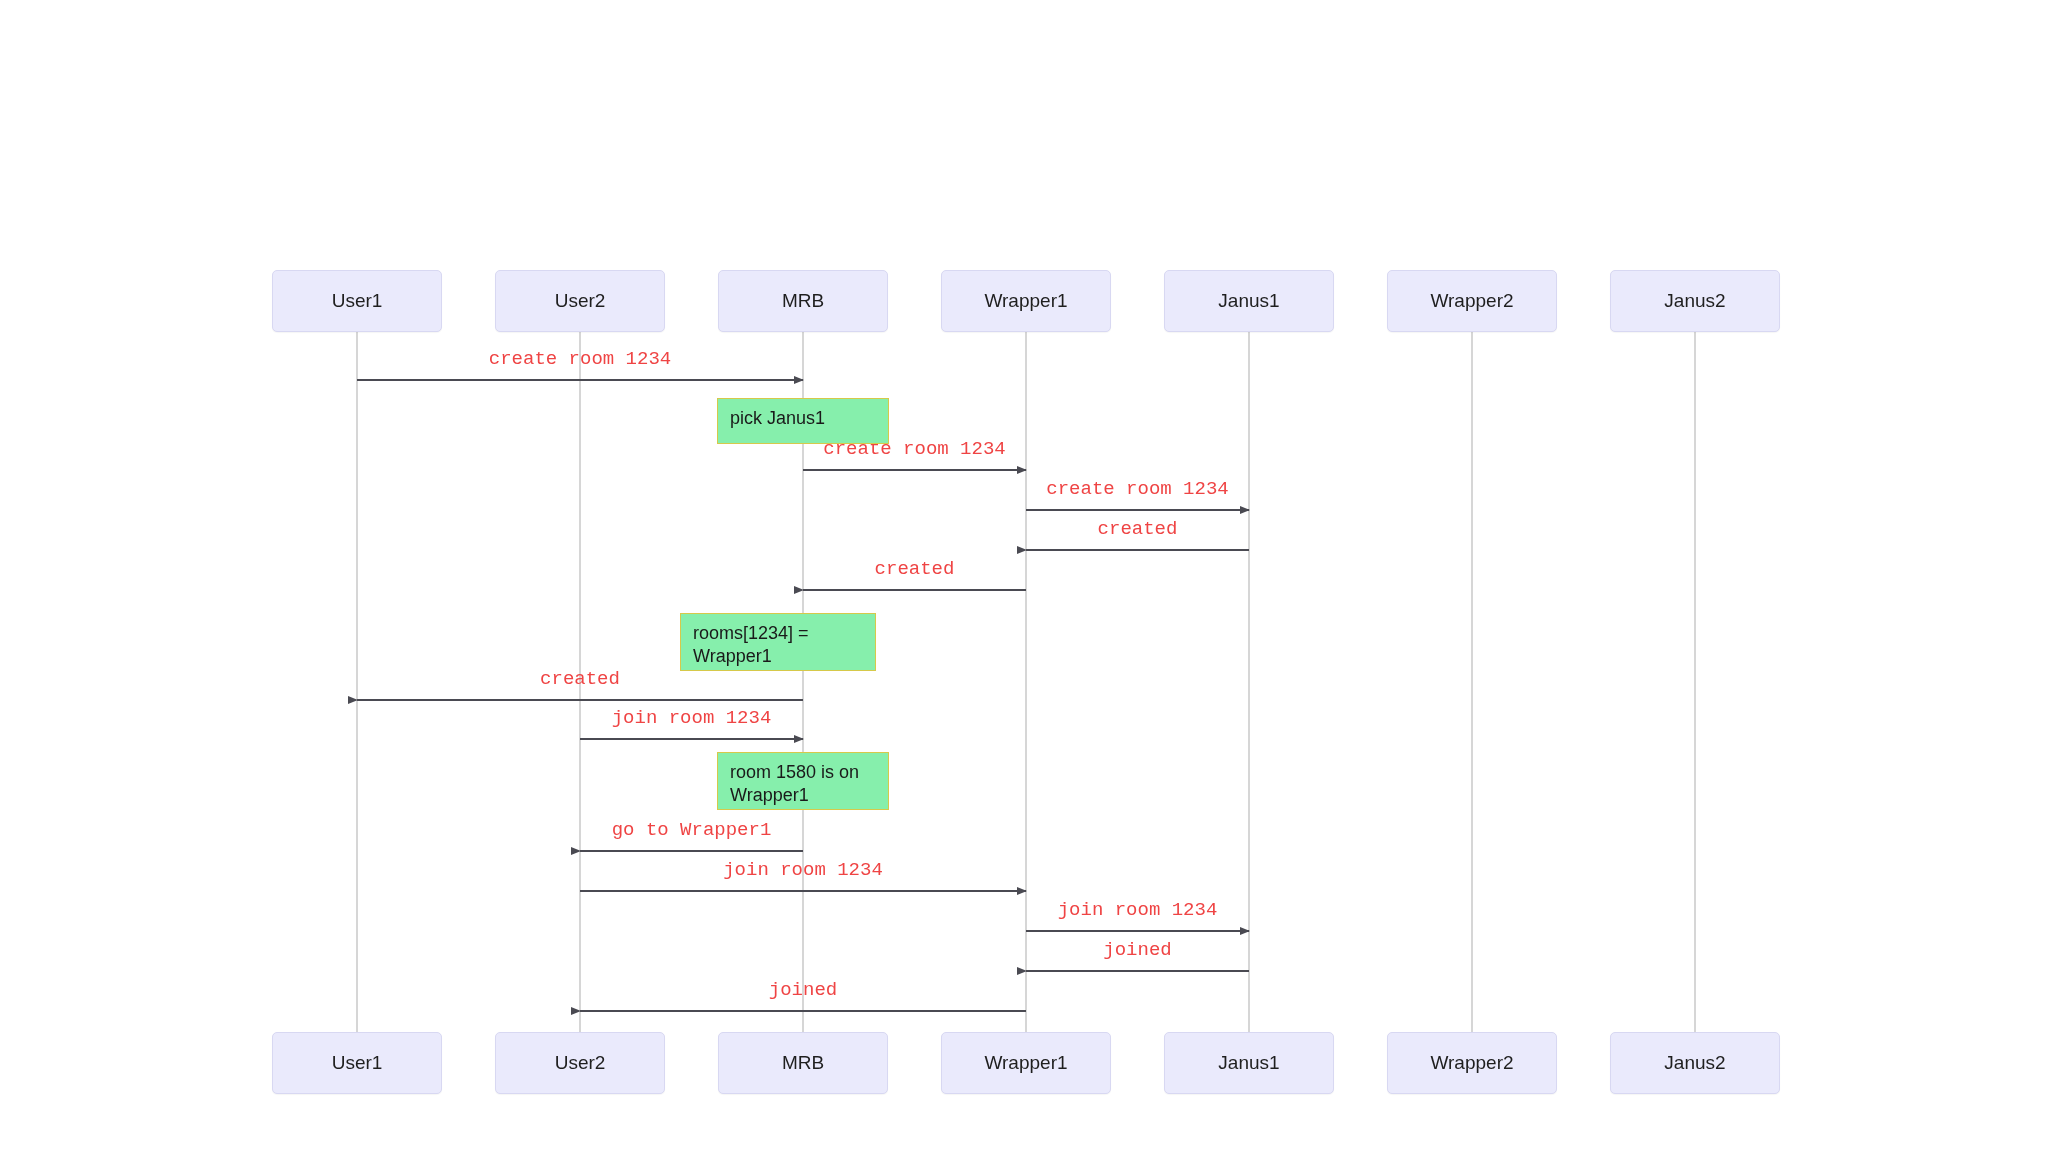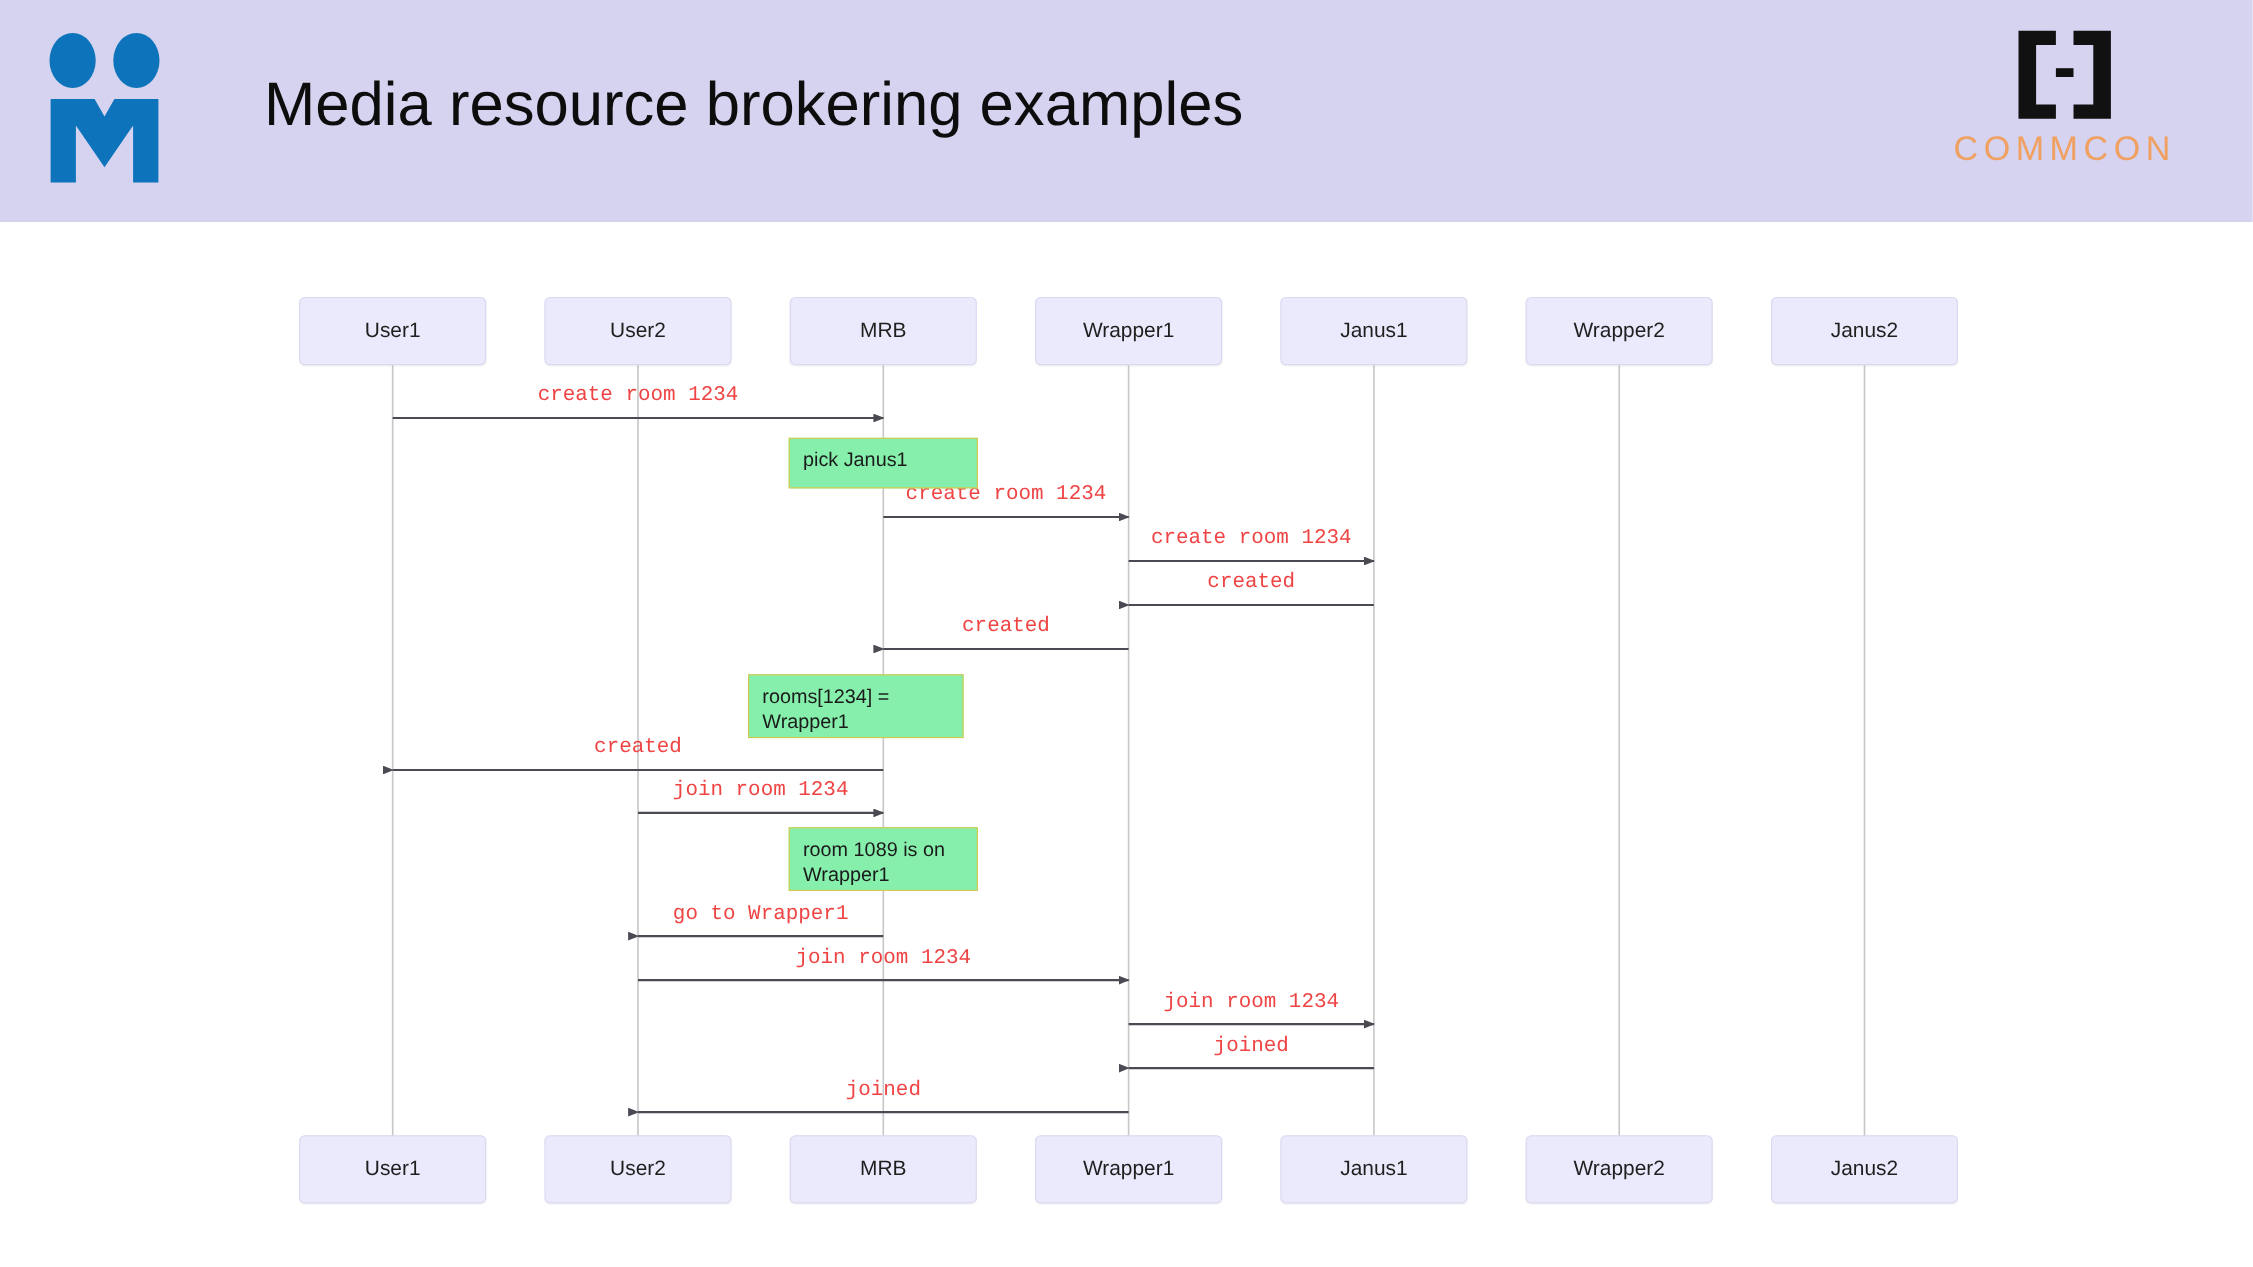--- a/index.html
+++ b/index.html
@@ -103,43 +103,20 @@
     white-space: nowrap;
     transform: translateX(-50%);
     font-family: Liberation Mono, monospace;
   }
 </style>
 </head>
 <body>
 
 <div id="slide">
 
-  <div id="header">
-
-    <div id="logo-mark">
-      <svg width="110" height="140" viewBox="0 0 110 140" xmlns="http://www.w3.org/2000/svg">
-        <ellipse cx="26" cy="27" rx="21" ry="25" fill="#0d74bb"></ellipse>
-        <ellipse cx="84" cy="27" rx="21" ry="25" fill="#0d74bb"></ellipse>
-        <path d="M6 62 h40 l9 16 l9 -16 h40 v76 h-23 v-52 l-26 38 l-26 -38 v52 h-23 z" fill="#0d74bb"></path>
-      </svg>
-    </div>
-
-    <div id="slide-title">Media resource brokering examples</div>
-
-    <div id="commcon-logo">
-      <span>
-        <svg id="commcon-mark" width="96" height="92" viewBox="0 0 96 92" xmlns="http://www.w3.org/2000/svg">
-          <path d="M6 6 h34 v13 h-18 v54 h18 v13 h-34 z" fill="#111111"></path>
-          <path d="M90 6 h-34 v13 h18 v54 h-18 v13 h34 z" fill="#111111"></path>
-          <rect x="40" y="40" width="16" height="8" fill="#111111"></rect>
-        </svg>
-      </span>
-      <span id="commcon-word">COMMCON</span>
-    </div>
-  </div>
 
   <div id="diagram">
     <svg id="diagram-svg" width="2048" height="950" xmlns="http://www.w3.org/2000/svg">
       <defs>
         <marker id="arrowR" markerWidth="10" markerHeight="8" refX="9" refY="4" orient="auto" markerUnits="userSpaceOnUse">
           <path d="M0,0 L10,4 L0,8 z" fill="#4a4a52"></path>
         </marker>
         <marker id="arrowL" markerWidth="10" markerHeight="8" refX="1" refY="4" orient="auto" markerUnits="userSpaceOnUse">
           <path d="M10,0 L0,4 L10,8 z" fill="#4a4a52"></path>
         </marker>
@@ -226,18 +203,18 @@
         <div class="msg-label" style="left: 691.5px; top: 617px;">go to Wrapper1</div>
         <div class="msg-label" style="left: 803px; top: 657px;">join room 1234</div>
         <div class="msg-label" style="left: 1137.5px; top: 697px;">join room 1234</div>
         <div class="msg-label" style="left: 1137.5px; top: 737px;">joined</div>
         <div class="msg-label" style="left: 803px; top: 777px;">joined</div>
       </div>
     <div id="notes">
         <div class="note-box" style="left: 803px; top: 196px; width: 172px; height: 46px; margin-left: -86px;">pick Janus1</div>
         <div class="note-box" style="left: 766px; top: 411px; width: 196px; height: 58px; margin-left: -86px;">rooms[1234] =
 Wrapper1</div>
-        <div class="note-box" style="left: 803px; top: 550px; width: 172px; height: 58px; margin-left: -86px;">room 1089 is on
+        <div class="note-box" style="left: 803px; top: 550px; width: 172px; height: 58px; margin-left: -86px;">room 1580 is on
 Wrapper1</div>
       </div>
   </div>
 
 </div>
 
 </body></html>

